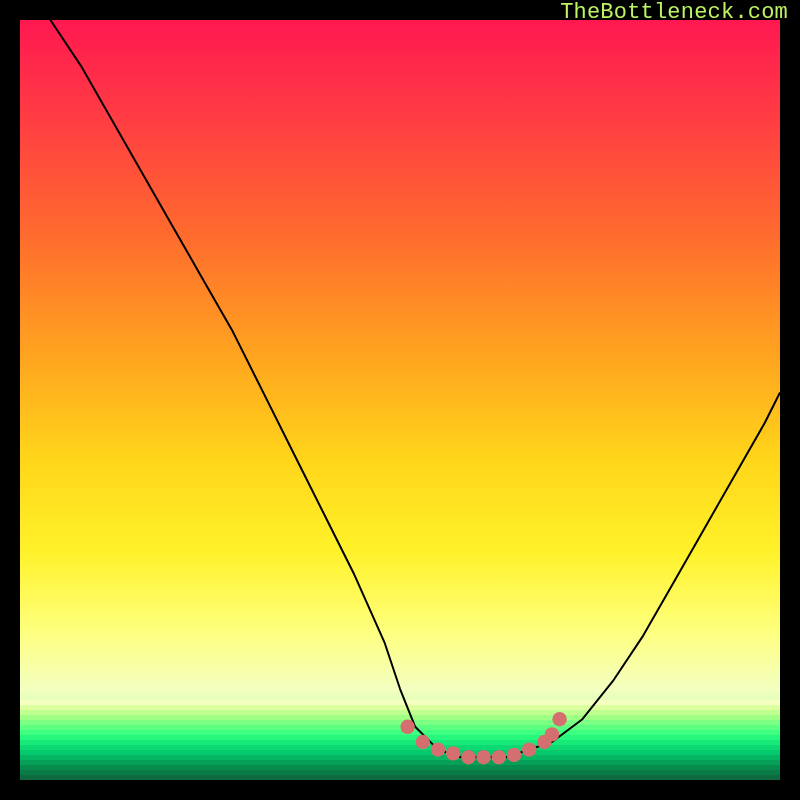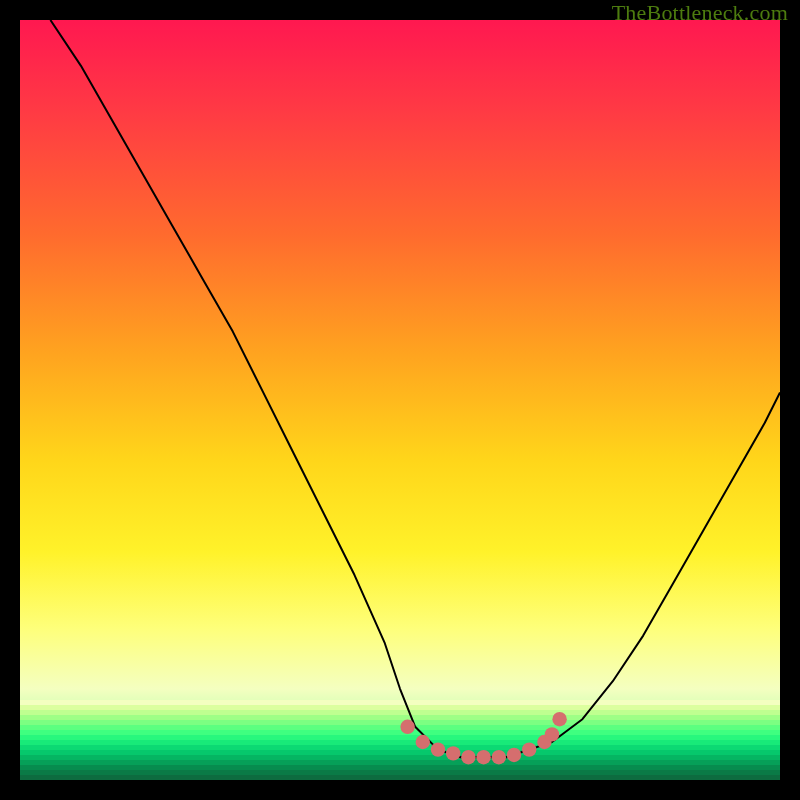--- a/index.html
+++ b/index.html
@@ -57,23 +57,23 @@
     position: absolute;
     left: 0; top: 0;
     width: 100%;
     height: 100%;
     pointer-events: none;
   }
   .watermark {
     position: absolute;
     top: 0;
     right: 12px;
-    font-family: Liberation Serif, serif;
+    font-family: Liberation Mono, monospace;
     font-size: 22px;
-    color: #4d7c0f;
+    color: #bef264;
     letter-spacing: 0.2px;
     user-select: none;
   }
 </style>
 </head>
 <body>
 
 <div class="stage">
   <div class="plot">
     <div class="gradient"></div>

